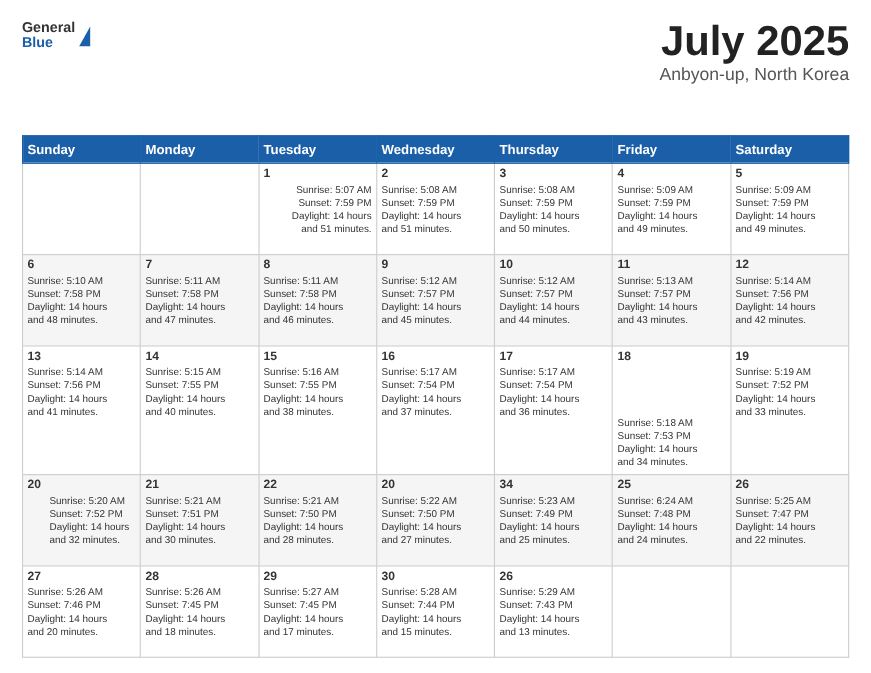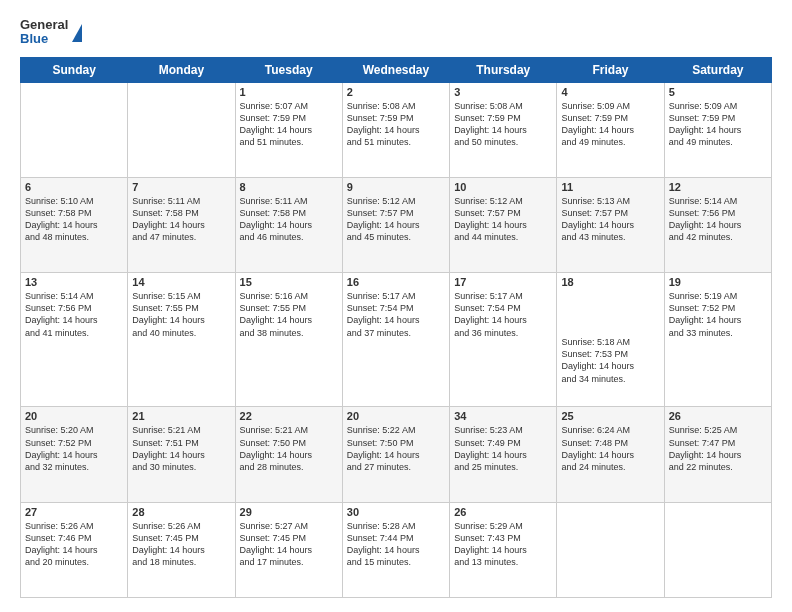--- a/index.html
+++ b/index.html
@@ -9,20 +9,21 @@
       width: 792px;
       height: 612px;
       overflow: hidden;
     }
     .page {
       width: 792px;
       height: 612px;
       padding: 18px 20px 14px 20px;
       display: flex;
       flex-direction: column;
+      gap: 35px;
     }
     .header {
       display: flex;
       justify-content: space-between;
       align-items: flex-start;
       margin-bottom: 10px;
     }
     .logo {
       display: flex;
       align-items: center;
@@ -61,21 +62,21 @@
       width: 100%;
       border-collapse: collapse;
       flex: 1;
     }
     .calendar th {
       background: #1a5fa8;
       color: #fff;
       font-size: 12px;
       font-weight: bold;
       padding: 5px 4px;
-      text-align: center;
+      text-align: left;
       border: 1px solid #1a5fa8;
     }
     .calendar td {
       vertical-align: top;
       border: 1px solid #ccc;
       padding: 3px 4px;
       width: calc(100% / 7);
       background: #fff;
       font-size: 9.5px;
       color: #333;
@@ -103,20 +104,24 @@
 <body>
 
 <div class="page">
   <div class="header">
     <div class="logo">
       <div class="logo-text">
         <span class="logo-general">General</span>
         <span class="logo-blue">Blue</span>
       </div>
       <div class="logo-triangle"></div>
+    </div>
+    <div class="title-block">
+      <h1>July 2025</h1>
+      <h2>Anbyon-up, North Korea</h2>
     </div>
   </div>
 
   <table class="calendar">
     <thead>
       <tr>
         <th>Sunday</th>
         <th>Monday</th>
         <th>Tuesday</th>
         <th>Wednesday</th>
@@ -124,21 +129,21 @@
         <th>Friday</th>
         <th>Saturday</th>
       </tr>
     </thead>
     <tbody id="calendar-body">
     <tr>
           <td class="empty-cell"></td>
           <td class="empty-cell"></td>
           <td>
             <span class="day-num">1</span>
-            <div class="cell-text" style="white-space: pre-line;">Sunrise: 5:07 AM
+            <div class="cell-text" style="white-space: pre-line; text-align: right;">Sunrise: 5:07 AM
 Sunset: 7:59 PM
 Daylight: 14 hours
 and 51 minutes.</div>
           </td>
           <td>
             <span class="day-num">2</span>
             <div class="cell-text" style="white-space: pre-line;">Sunrise: 5:08 AM
 Sunset: 7:59 PM
 Daylight: 14 hours
 and 51 minutes.</div>
@@ -263,21 +268,21 @@
             <span class="day-num">19</span>
             <div class="cell-text" style="white-space: pre-line;">Sunrise: 5:19 AM
 Sunset: 7:52 PM
 Daylight: 14 hours
 and 33 minutes.</div>
           </td>
         </tr>
         <tr>
           <td>
             <span class="day-num">20</span>
-            <div class="cell-text" style="white-space: pre-line;">Sunrise: 5:20 AM
+            <div class="cell-text" style="white-space: pre-line; margin-left: 20px;">Sunrise: 5:20 AM
 Sunset: 7:52 PM
 Daylight: 14 hours
 and 32 minutes.</div>
           </td>
           <td>
             <span class="day-num">21</span>
             <div class="cell-text" style="white-space: pre-line;">Sunrise: 5:21 AM
 Sunset: 7:51 PM
 Daylight: 14 hours
 and 30 minutes.</div>

